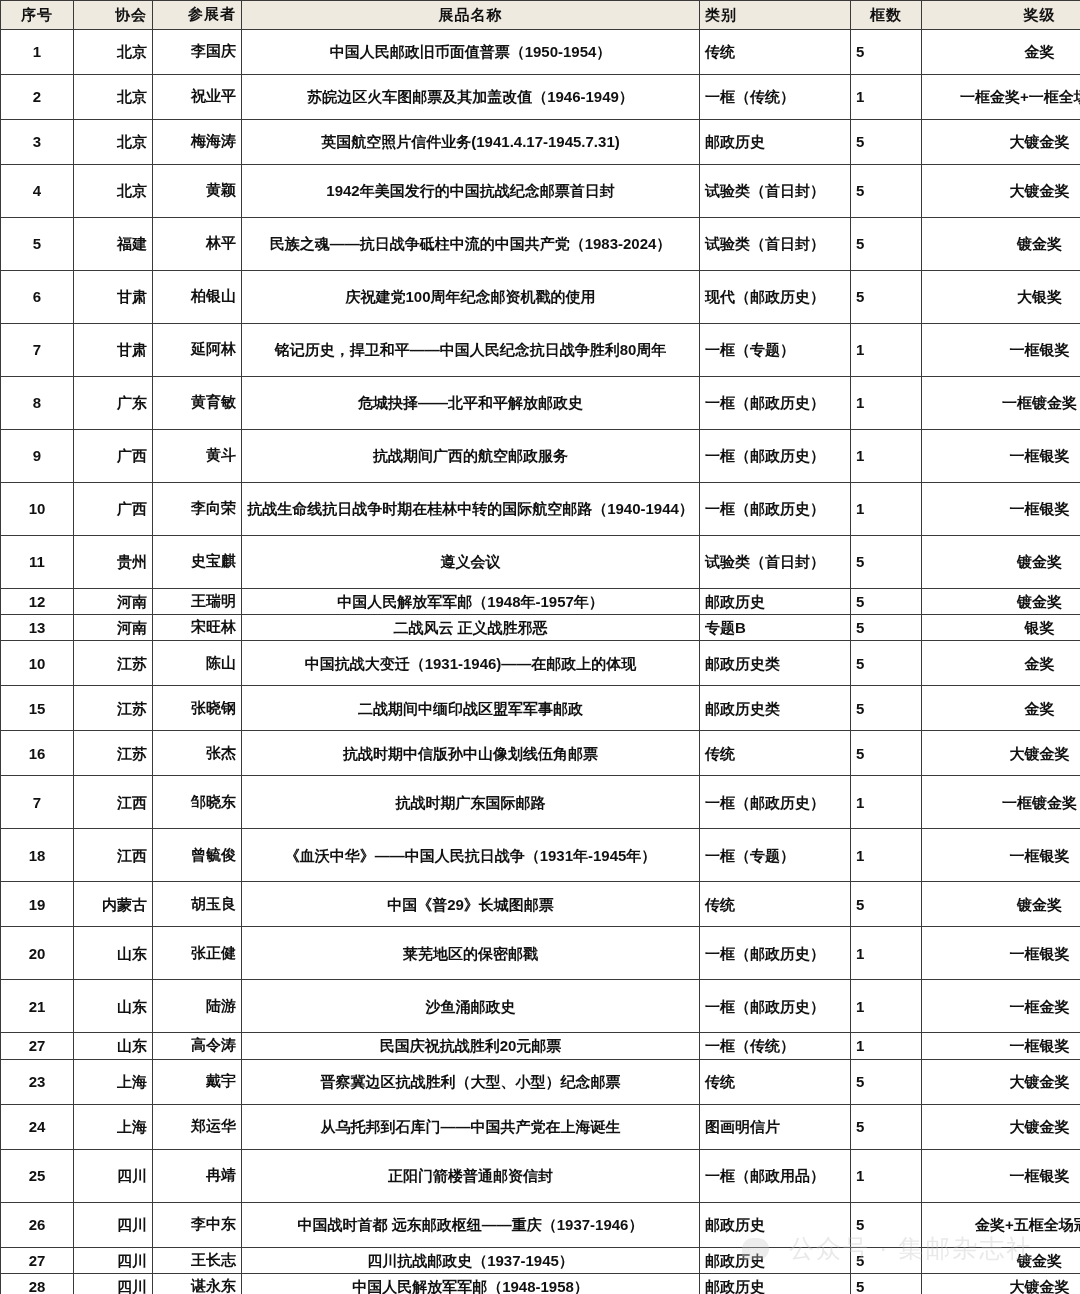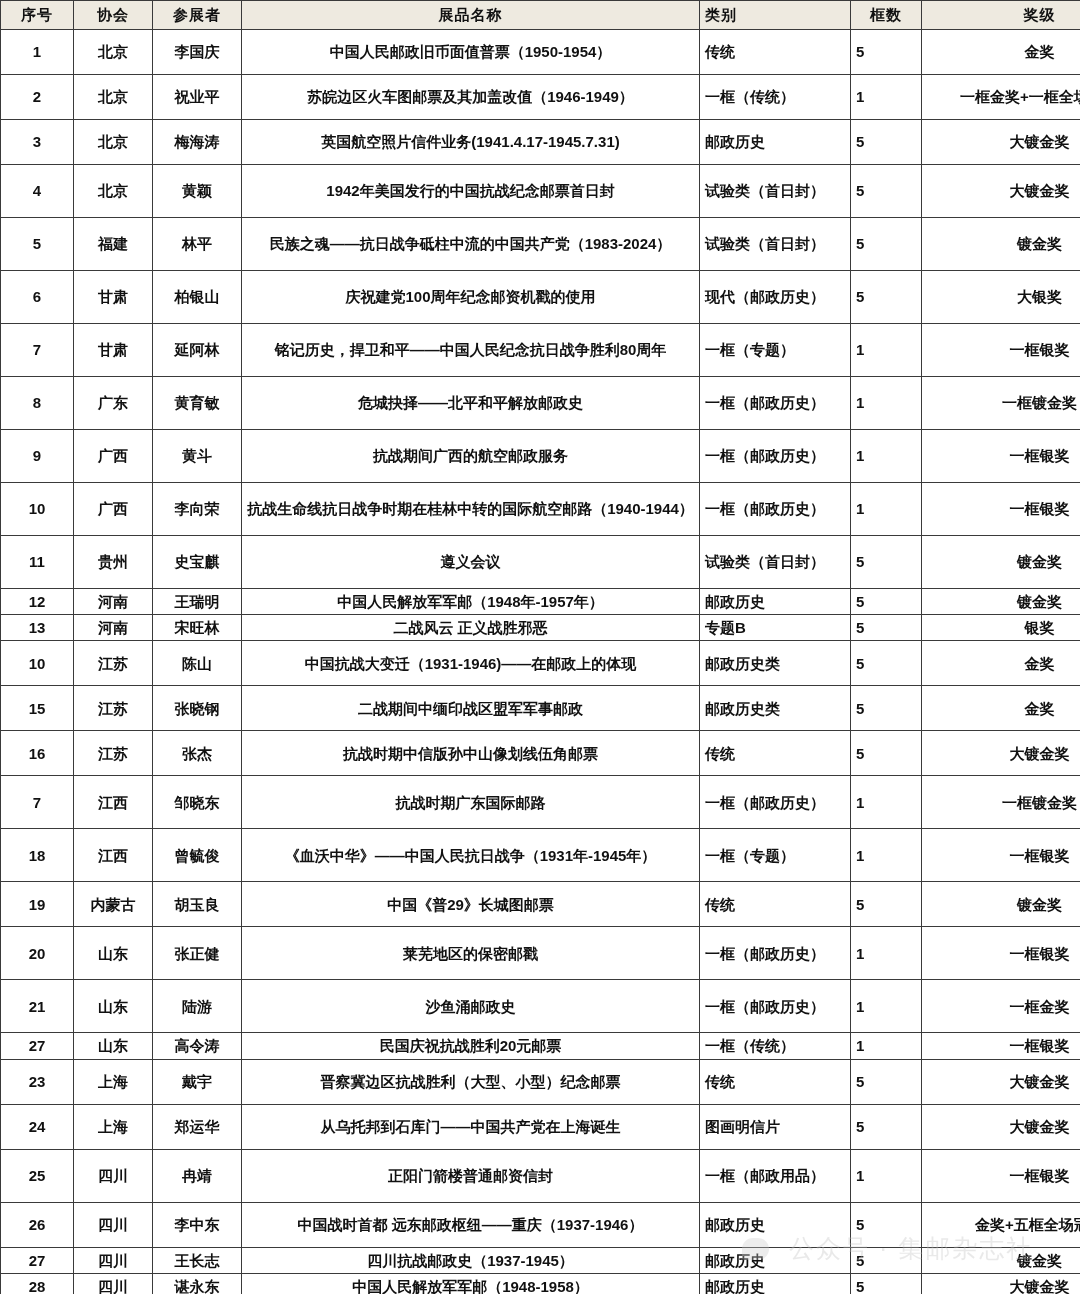--- a/index.html
+++ b/index.html
@@ -36,22 +36,22 @@
     text-align: center;
     font-weight: 700;
     letter-spacing: 1px;
     height: 22px;
     padding: 1px 4px;
     font-size: 15px;
     margin-top: 18px;
   }
   
   .col-idx    { width: 62px;  text-align: center; }
-  .col-assoc  { width: 68px;  text-align: center; padding-left: 6px; }
-  .col-exh    { width: 78px;  text-align: center; padding-left: 6px; }
+  .col-assoc  { width: 68px;  text-align: right; padding-left: 6px; }
+  .col-exh    { width: 78px;  text-align: right; padding-left: 6px; font-family: Liberation Serif, serif; }
   .col-title  { width: 447px; text-align: center; padding-left: 6px; }
   .col-cat    { width: 140px; text-align: left; }
   .col-frames { width: 60px;  }
   .col-award  { width: 225px; text-align: center; }
 
   td.col-idx { font-size: 16px; }
   td.col-frames { font-size: 16px; }
 
   
   tr.h-short td { height: 19px; padding-top: 2px; padding-bottom: 2px; }

